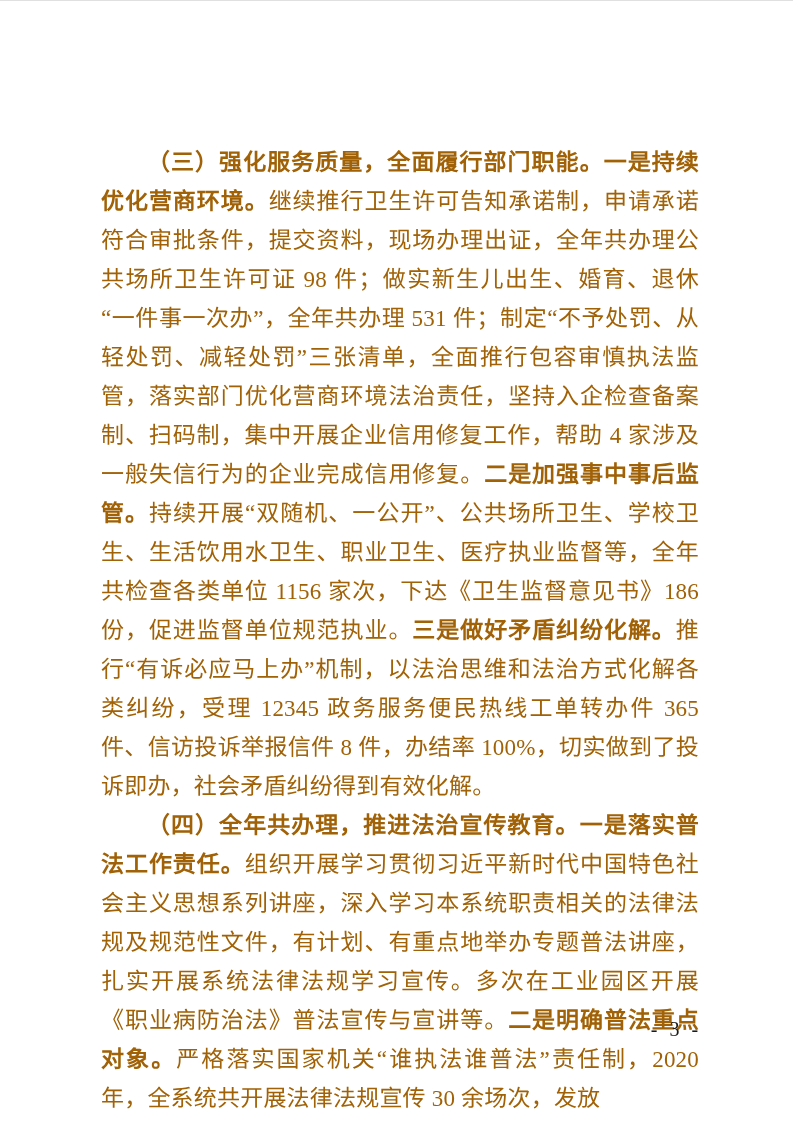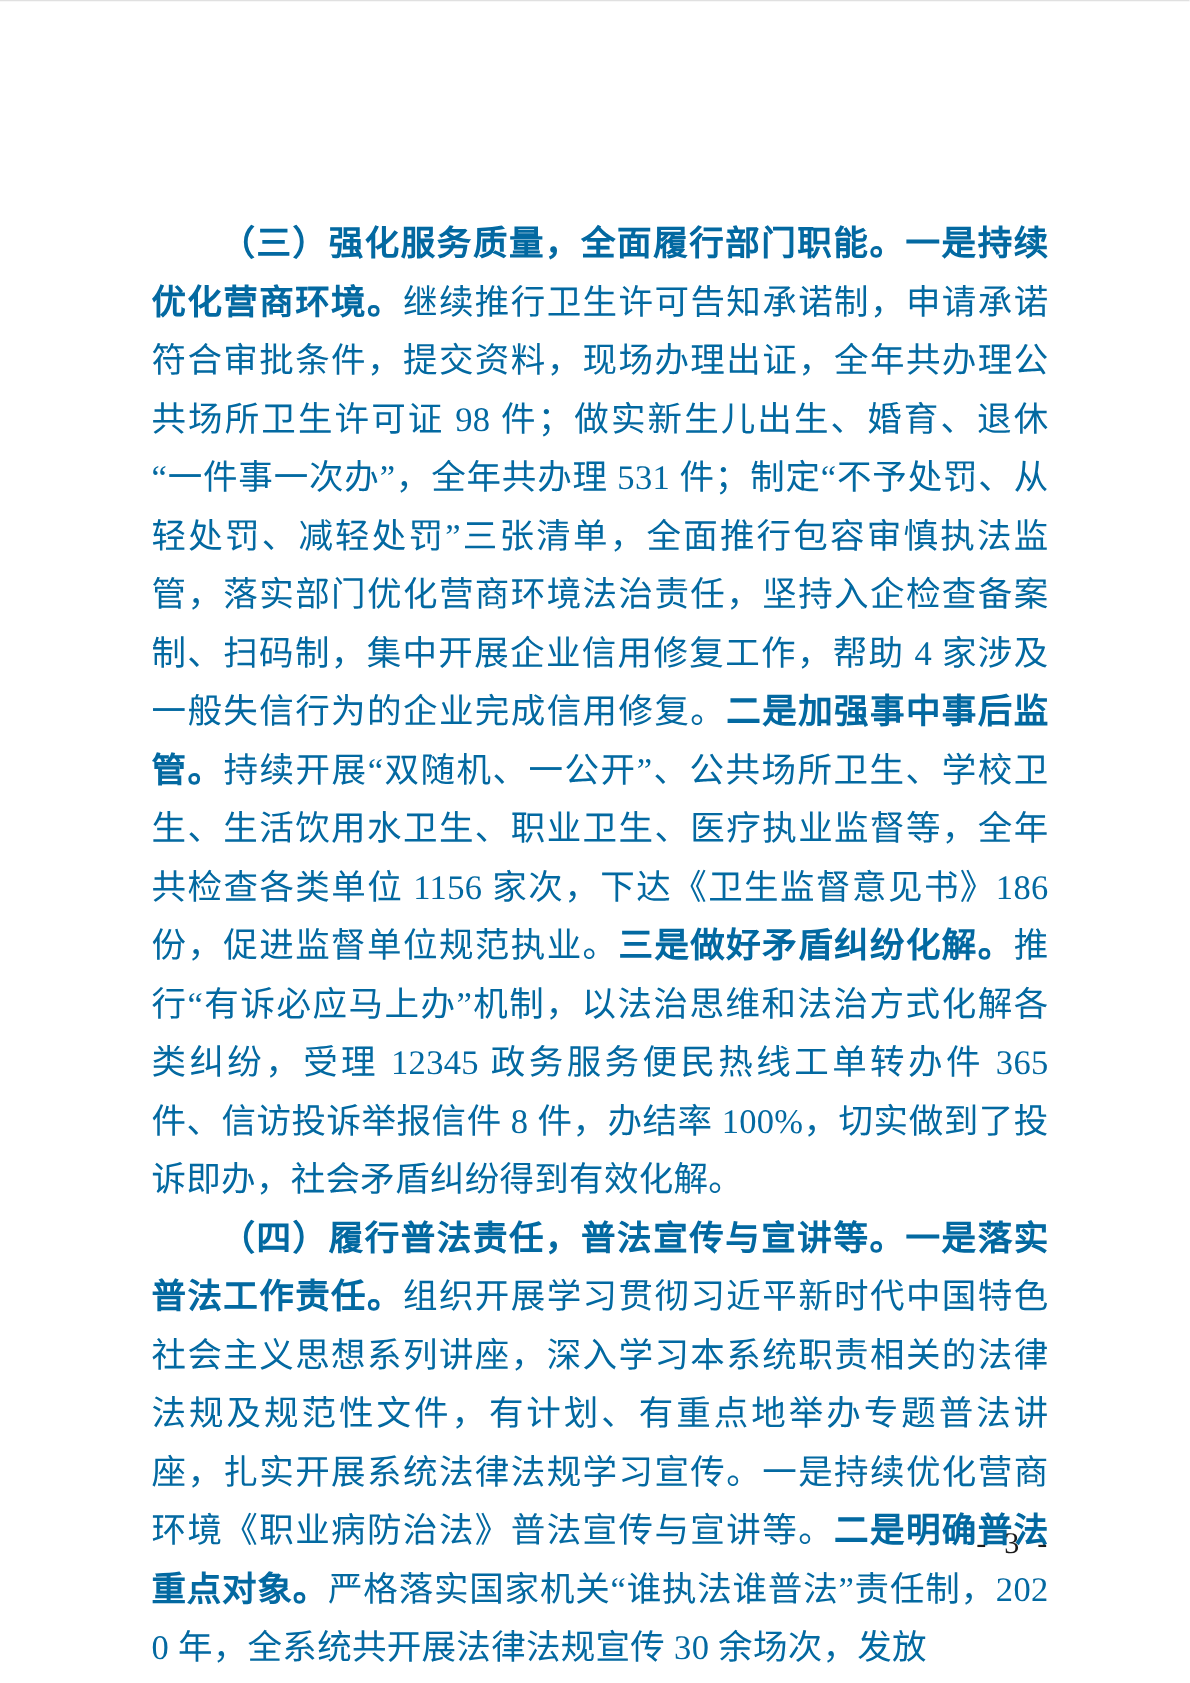--- a/index.html
+++ b/index.html
@@ -18,21 +18,21 @@
   .page {
     position: absolute;
     inset: 0;
     background: #ffffff;
   }
   .doc-body {
     position: absolute;
     left: 101px;
     top: 142px;
     width: 598px;
-    color: #0369a1;
+    color: #a16207;
     font-size: 23px;
     line-height: 39px;
     text-align: justify;
     text-justify: inter-ideograph;
     letter-spacing: 0.2px;
     word-break: break-all;
   }
   .doc-body p {
     margin: 0;
     padding: 0;
@@ -59,20 +59,20 @@
 
 <div class="page">
 
   <div class="doc-body">
 
     <p>
       <span class="b">（三）强化服务质量，全面履行部门职能。一是持续优化营商环境。</span><span>继续推行卫生许可告知承诺制，申请承诺符合审批条件，提交资料，现场办理出证，全年共办理公共场所卫生许可证 98 件；做实新生儿出生、婚育、退休“一件事一次办”，全年共办理 531 件；制定“不予处罚、从轻处罚、减轻处罚”三张清单，全面推行包容审慎执法监管，落实部门优化营商环境法治责任，坚持入企检查备案制、扫码制，集中开展企业信用修复工作，帮助 4 家涉及一般失信行为的企业完成信用修复。</span><span class="b">二是加强事中事后监管。</span><span>持续开展“双随机、一公开”、公共场所卫生、学校卫生、生活饮用水卫生、职业卫生、医疗执业监督等，全年共检查各类单位 1156 家次，下达《卫生监督意见书》186 份，促进监督单位规范执业。</span><span class="b">三是做好矛盾纠纷化解。</span><span>推行“有诉必应马上办”机制，以法治思维和法治方式化解各类纠纷，受理 12345 政务服务便民热线工单转办件 365 件、信访投诉举报信件 8 件，办结率 100%，切实做到了投诉即办，社会矛盾纠纷得到有效化解。</span>
     </p>
 
     <p>
-      <span class="b">（四）履行普法责任，普法宣传与宣讲等。一是落实普法工作责任。</span><span>组织开展学习贯彻习近平新时代中国特色社会主义思想系列讲座，深入学习本系统职责相关的法律法规及规范性文件，有计划、有重点地举办专题普法讲座，扎实开展系统法律法规学习宣传。一是持续优化营商环境《职业病防治法》普法宣传与宣讲等。</span><span class="b">二是明确普法重点对象。</span><span>严格落实国家机关“谁执法谁普法”责任制，2020 年，全系统共开展法律法规宣传 30 余场次，发放</span>
+      <span class="b">（四）全年共办理，推进法治宣传教育。一是落实普法工作责任。</span><span>组织开展学习贯彻习近平新时代中国特色社会主义思想系列讲座，深入学习本系统职责相关的法律法规及规范性文件，有计划、有重点地举办专题普法讲座，扎实开展系统法律法规学习宣传。多次在工业园区开展《职业病防治法》普法宣传与宣讲等。</span><span class="b">二是明确普法重点对象。</span><span>严格落实国家机关“谁执法谁普法”责任制，2020 年，全系统共开展法律法规宣传 30 余场次，发放</span>
     </p>
 
   </div>
 
   <div class="page-number">- 3 -</div>
 
 </div>
 
 </body></html>

